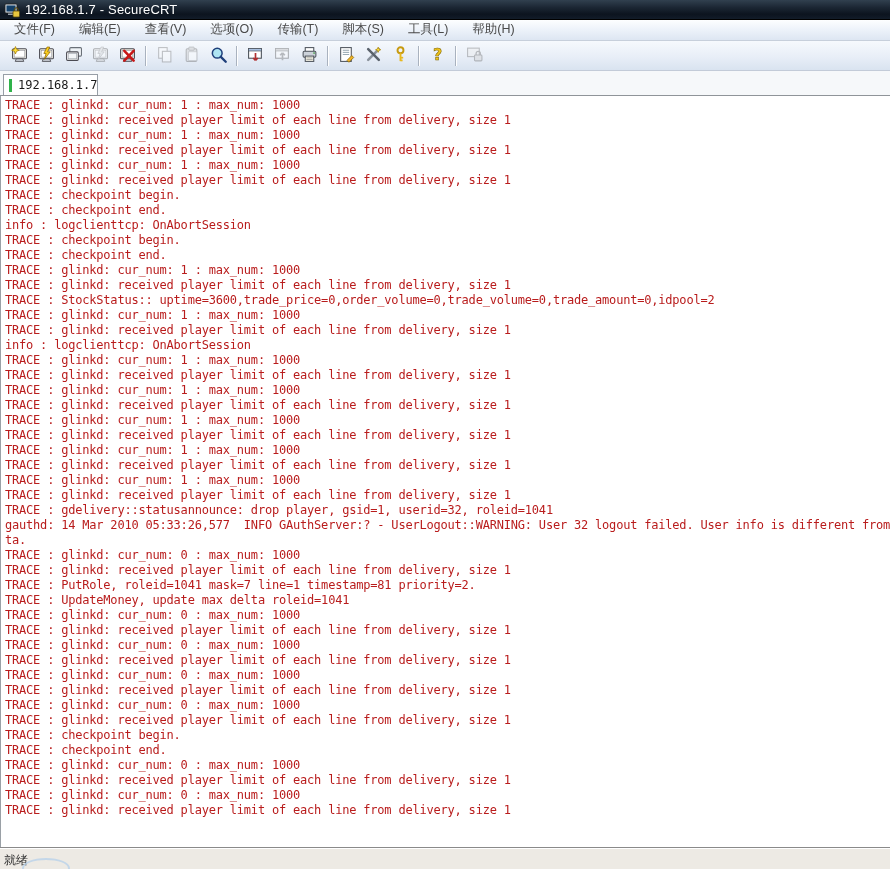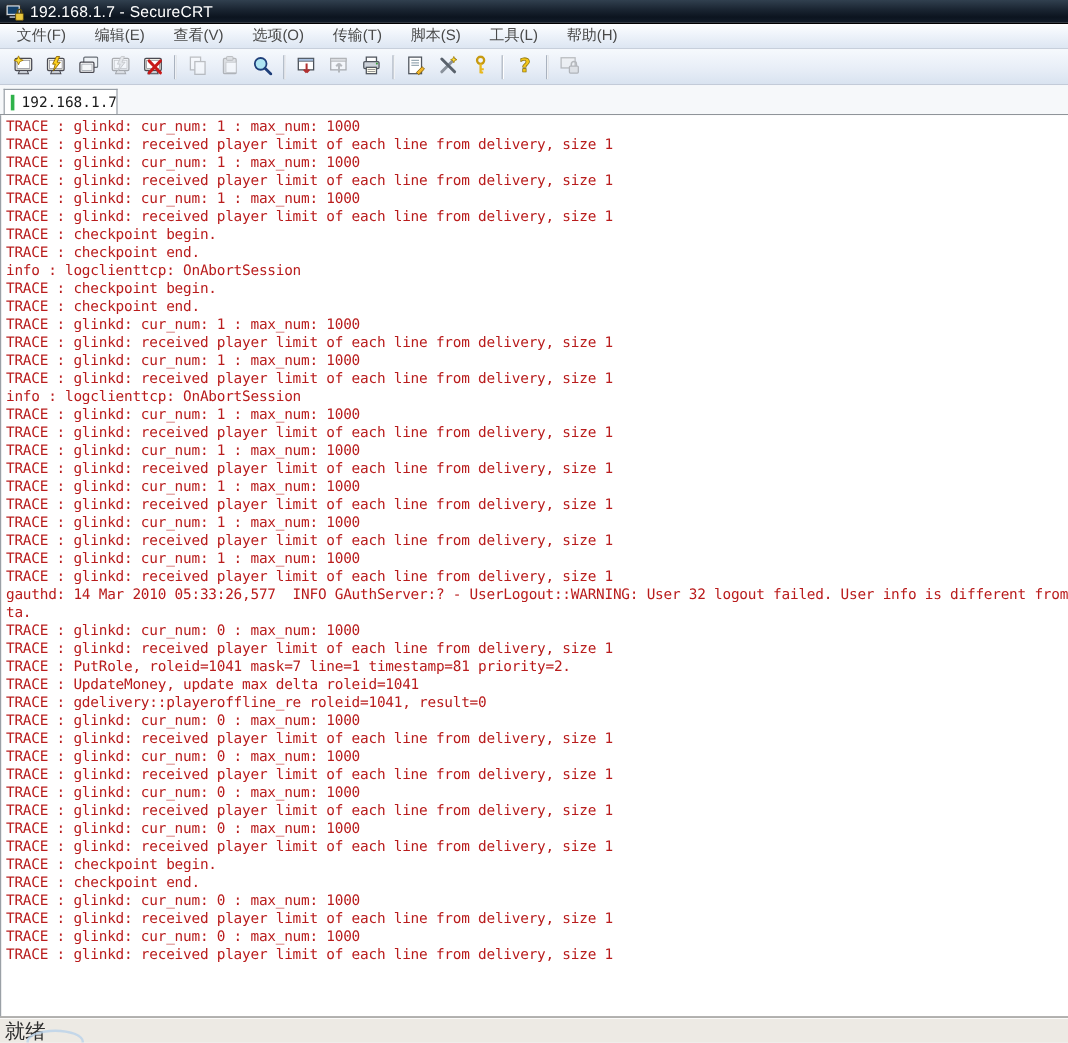--- a/index.html
+++ b/index.html
@@ -61,22 +61,22 @@
   }
   .term-line{
     font-family:"DejaVu Sans Mono","Liberation Mono",monospace;
     font-size:12px;line-height:15px;letter-spacing:-0.2px;
     color:#b91c1c;white-space:pre;height:15px;overflow:hidden;
   }
   
   .statusbar{
     height:22px;flex:0 0 22px;background:#edeae4;
     border-top:1px solid #8a8a8a;box-shadow:inset 0 1px 0 #ffffff;
-    box-sizing:border-box;display:flex;align-items:center;
-    padding:2px 0 0 4px;font-size:17px;color:#2e2e2e;position:relative;overflow:hidden;
+    box-sizing:border-box;display:flex;align-items:flex-end;
+    padding:2px 0 0 4px;font-size:12px;color:#2e2e2e;position:relative;overflow:hidden;
   }
   .status-arc{
     position:absolute;left:22px;bottom:-9px;width:44px;height:16px;
     border:2px solid #b9d2ea;border-radius:50%;opacity:.8;
   }
 </style>
 </head>
 <body>
 
 <div id="window">
@@ -245,40 +245,41 @@
       <div class="term-line">TRACE : glinkd: received player limit of each line from delivery, size 1</div>
       <div class="term-line">TRACE : glinkd: cur_num: 1 : max_num: 1000</div>
       <div class="term-line">TRACE : glinkd: received player limit of each line from delivery, size 1</div>
       <div class="term-line">TRACE : checkpoint begin.</div>
       <div class="term-line">TRACE : checkpoint end.</div>
       <div class="term-line">info : logclienttcp: OnAbortSession</div>
       <div class="term-line">TRACE : checkpoint begin.</div>
       <div class="term-line">TRACE : checkpoint end.</div>
       <div class="term-line">TRACE : glinkd: cur_num: 1 : max_num: 1000</div>
       <div class="term-line">TRACE : glinkd: received player limit of each line from delivery, size 1</div>
+      <div class="term-line">TRACE : StockStatus:: uptime=3600,trade_price=0,order_volume=0,trade_volume=0,trade_amount=0,idpool=2</div>
       <div class="term-line">TRACE : glinkd: cur_num: 1 : max_num: 1000</div>
       <div class="term-line">TRACE : glinkd: received player limit of each line from delivery, size 1</div>
       <div class="term-line">info : logclienttcp: OnAbortSession</div>
       <div class="term-line">TRACE : glinkd: cur_num: 1 : max_num: 1000</div>
       <div class="term-line">TRACE : glinkd: received player limit of each line from delivery, size 1</div>
       <div class="term-line">TRACE : glinkd: cur_num: 1 : max_num: 1000</div>
       <div class="term-line">TRACE : glinkd: received player limit of each line from delivery, size 1</div>
       <div class="term-line">TRACE : glinkd: cur_num: 1 : max_num: 1000</div>
       <div class="term-line">TRACE : glinkd: received player limit of each line from delivery, size 1</div>
       <div class="term-line">TRACE : glinkd: cur_num: 1 : max_num: 1000</div>
       <div class="term-line">TRACE : glinkd: received player limit of each line from delivery, size 1</div>
       <div class="term-line">TRACE : glinkd: cur_num: 1 : max_num: 1000</div>
       <div class="term-line">TRACE : glinkd: received player limit of each line from delivery, size 1</div>
+      <div class="term-line">TRACE : gdelivery::statusannounce: drop player, gsid=1, userid=32, roleid=1041</div>
       <div class="term-line">gauthd: 14 Mar 2010 05:33:26,577  INFO GAuthServer:? - UserLogout::WARNING: User 32 logout failed. User info is different from</div>
       <div class="term-line">ta.</div>
       <div class="term-line">TRACE : glinkd: cur_num: 0 : max_num: 1000</div>
       <div class="term-line">TRACE : glinkd: received player limit of each line from delivery, size 1</div>
       <div class="term-line">TRACE : PutRole, roleid=1041 mask=7 line=1 timestamp=81 priority=2.</div>
       <div class="term-line">TRACE : UpdateMoney, update max delta roleid=1041</div>
-      <div class="term-line">TRACE : gdelivery::playeroffline_re roleid=1041, result=0</div>
       <div class="term-line">TRACE : glinkd: cur_num: 0 : max_num: 1000</div>
       <div class="term-line">TRACE : glinkd: received player limit of each line from delivery, size 1</div>
       <div class="term-line">TRACE : glinkd: cur_num: 0 : max_num: 1000</div>
       <div class="term-line">TRACE : glinkd: received player limit of each line from delivery, size 1</div>
       <div class="term-line">TRACE : glinkd: cur_num: 0 : max_num: 1000</div>
       <div class="term-line">TRACE : glinkd: received player limit of each line from delivery, size 1</div>
       <div class="term-line">TRACE : glinkd: cur_num: 0 : max_num: 1000</div>
       <div class="term-line">TRACE : glinkd: received player limit of each line from delivery, size 1</div>
       <div class="term-line">TRACE : checkpoint begin.</div>
       <div class="term-line">TRACE : checkpoint end.</div>

